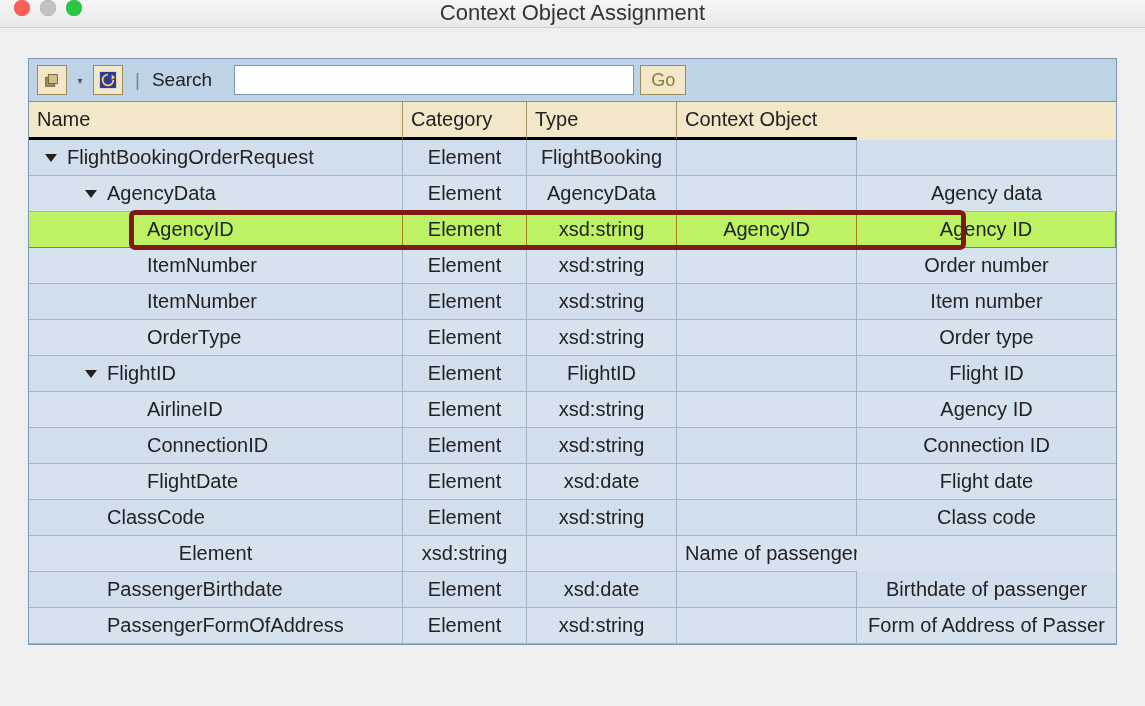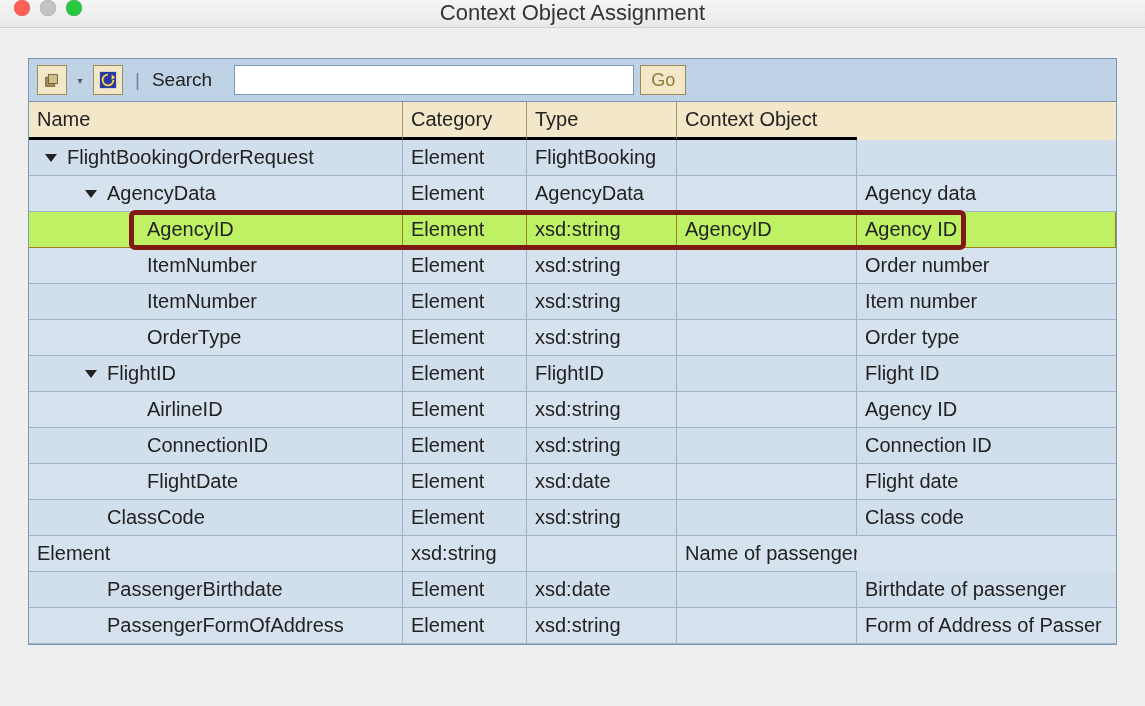--- a/index.html
+++ b/index.html
@@ -88,20 +88,21 @@
     font-size: 20px;
     white-space: nowrap;
     overflow: hidden;
   }
   .header-cell:last-child { border-right: none; }
 
   .body-row {
     display: grid;
     grid-template-columns: 374px 124px 150px 180px 1fr;
     background: #d6e3ef;
+    text-align: center;
   }
   .body-row:nth-child(odd) { background: #d1dfec; }
   .body-cell {
     border-right: 1px solid #9fb4c9;
     border-bottom: 1px solid #9fb4c9;
     padding: 6px 8px;
     font-size: 20px;
     white-space: nowrap;
     overflow: hidden;
   }

